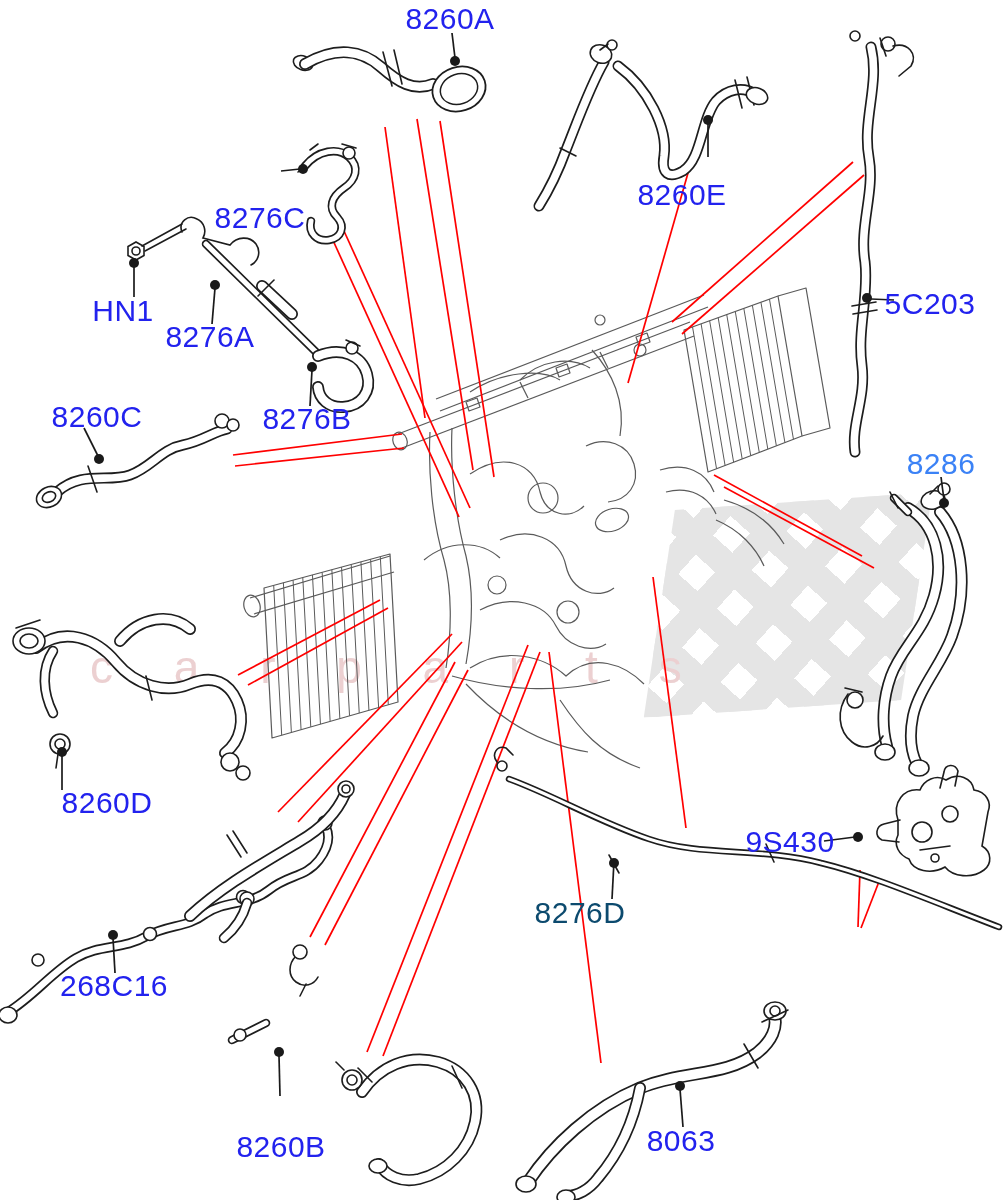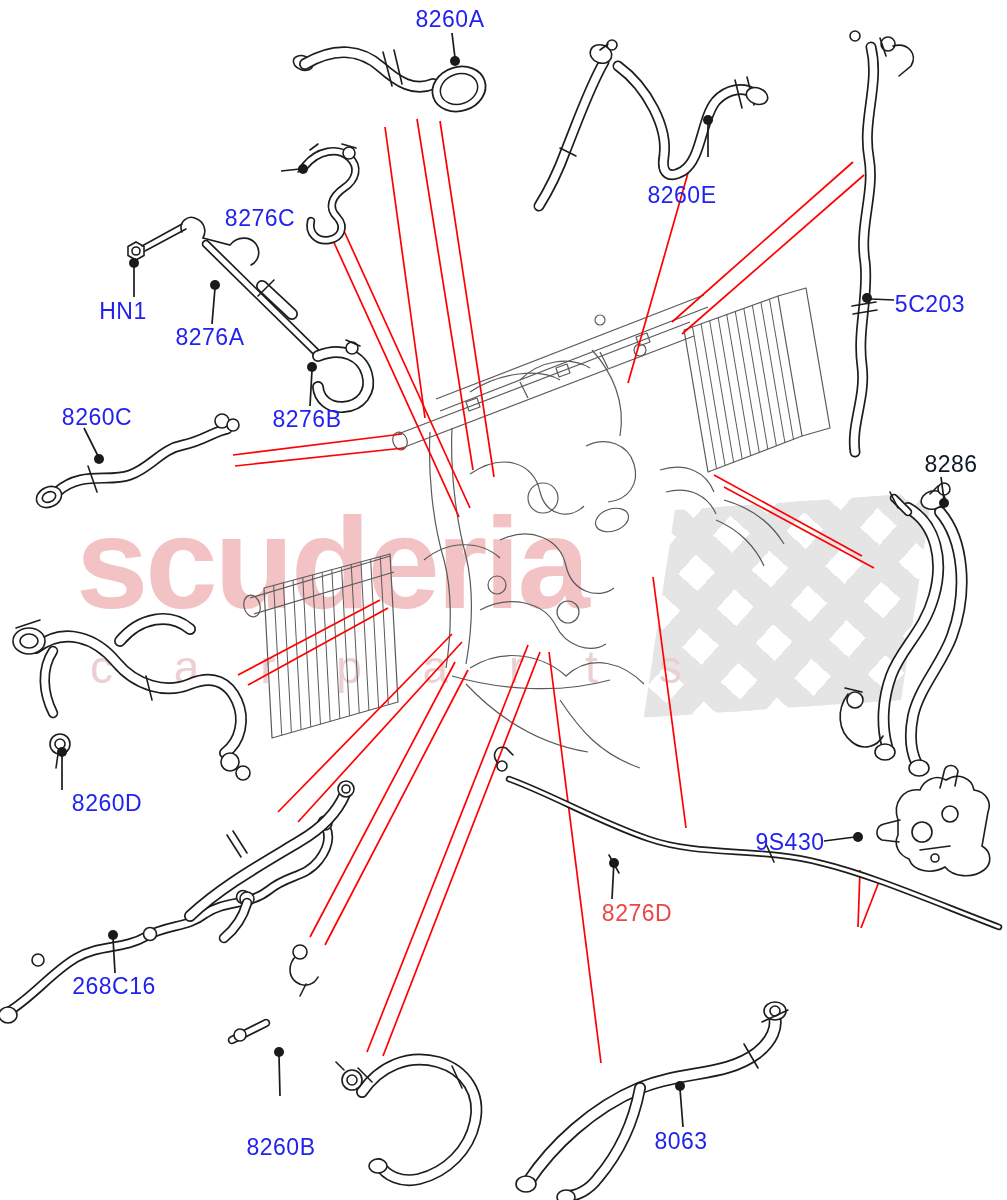--- a/index.html
+++ b/index.html
@@ -11,30 +11,29 @@
   .wm-sub{position:absolute;left:90px;top:644px;font-size:46px;font-weight:400;
           letter-spacing:24px;line-height:1;user-select:none;}
   .wm-checker{position:absolute;left:638px;top:500px;width:300px;height:210px;
               clip-path:polygon(14% 2%,100% 0%,86% 98%,0% 100%);transform:rotate(-3deg);}
   
   #diagram{position:absolute;left:0;top:0;}
   .art{stroke:#5a5a5a;stroke-width:1.2;fill:none;stroke-linejoin:round;}
   .ln{stroke:#1d1d1d;stroke-width:1.6;fill:none;stroke-linecap:round;}
   .lnf{stroke:#1d1d1d;stroke-width:1.6;fill:#fff;}
   
-  .part-label{position:absolute;transform:translate(-50%,-50%);font-size:23px;
+  .part-label{position:absolute;transform:translate(-50%,-50%);font-size:30px;
               white-space:nowrap;letter-spacing:0.5px;}
 </style>
 </head>
 <body>
 
 <div id="stage">
 
   <div class="wm-checker" style="background-image: repeating-linear-gradient(45deg, rgb(229, 229, 229) 0px, rgb(229, 229, 229) 26px, transparent 26px, transparent 52px), repeating-linear-gradient(135deg, rgb(229, 229, 229) 0px, rgb(229, 229, 229) 26px, transparent 26px, transparent 52px);"></div>
-  <div class="wm-main" style="color: rgb(243, 194, 196);">scuderia</div>
   <div class="wm-sub" style="color: rgb(236, 208, 209);">c a r   p a r t s</div>
 
   <svg id="diagram" width="1007" height="1200" viewBox="0 0 1007 1200">
 
     <g id="center-art">
 
       <path class="art" d="M436,399 L704,295"></path>
       <path class="art" d="M440,411 L708,307"></path>
 
       <path class="art" d="M398,434 L690,322"></path>
@@ -351,21 +350,21 @@
 
   <div id="labels-layer">
       <div class="part-label" style="left: 450px; top: 19px; color: rgb(34, 34, 238);">8260A</div>
       <div class="part-label" style="left: 260px; top: 173px; color: rgb(34, 34, 238); margin-top: 45px;">8276C</div>
       <div class="part-label" style="left: 682px; top: 171px; color: rgb(34, 34, 238); margin-top: 24px;">8260E</div>
       <div class="part-label" style="left: 123px; top: 311px; color: rgb(34, 34, 238);">HN1</div>
       <div class="part-label" style="left: 210px; top: 337px; color: rgb(34, 34, 238);">8276A</div>
       <div class="part-label" style="left: 97px; top: 417px; color: rgb(34, 34, 238); text-align: center;">8260C</div>
       <div class="part-label" style="left: 307px; top: 419px; color: rgb(34, 34, 238);">8276B</div>
       <div class="part-label" style="left: 930px; top: 304px; color: rgb(34, 34, 238);">5C203</div>
-      <div class="part-label" style="left: 941px; top: 464px; color: #0f172a; margin-left: 10px;">8286</div>
+      <div class="part-label" style="left: 941px; top: 464px; color: #3b82f6;">8286</div>
       <div class="part-label" style="left: 59px; top: 803px; color: rgb(34, 34, 238); margin-left: 48px;">8260D</div>
       <div class="part-label" style="left: 790px; top: 842px; color: rgb(34, 34, 238);">9S430</div>
-      <div class="part-label" style="left: 637px; top: 913px; color: #ef4444;">8276D</div>
+      <div class="part-label" style="left: 580px; top: 913px; color: #0c4a6e;">8276D</div>
       <div class="part-label" style="left: 114px; top: 986px; color: rgb(34, 34, 238); text-align: right;">268C16</div>
       <div class="part-label" style="left: 281px; top: 1110px; color: rgb(34, 34, 238); margin-top: 37px;">8260B</div>
       <div class="part-label" style="left: 681px; top: 1141px; color: rgb(34, 34, 238);">8063</div>
     </div>
 </div>
 
 </body></html>

